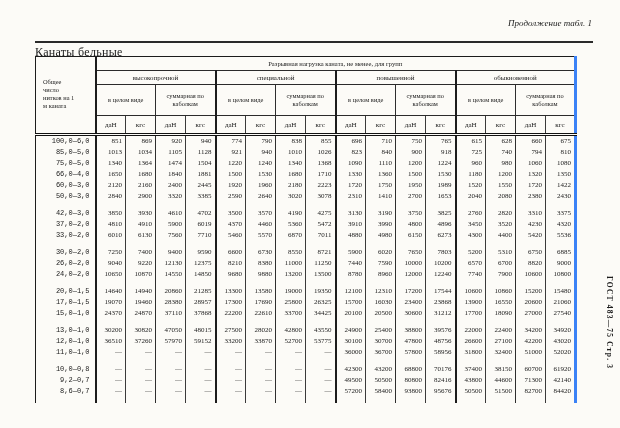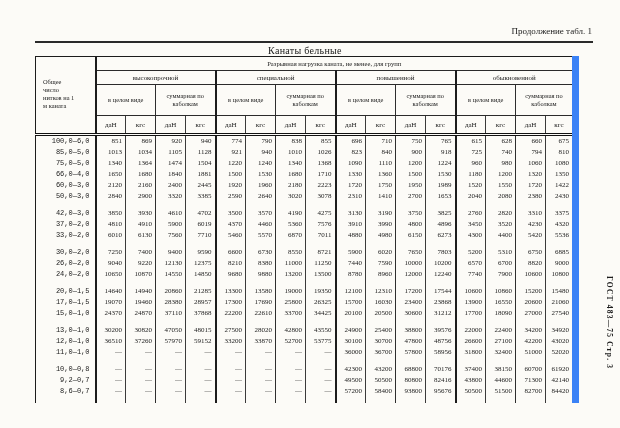--- a/index.html
+++ b/index.html
@@ -1,22 +1,22 @@
 <!DOCTYPE html>
 <html><head>
 <meta charset="utf-8">
 <style>
   html,body{margin:0;padding:0;}
   .page{position:relative;width:620px;height:428px;background:#fcfbf7;color:#1b1b1b;
         font-family:"Liberation Serif","DejaVu Serif",serif;overflow:hidden;}
-  .continuation{position:absolute;top:26px;right:28px;font-size:9px;}
+  .continuation{position:absolute;top:18px;right:28px;font-style:italic;font-size:9px;}
   .top-rule{position:absolute;top:41px;left:35px;width:558px;height:2px;background:#2a2a2a;}
-  .tbl-title{position:absolute;top:45px;left:35px;width:540px;text-align:center;font-size:10px;letter-spacing:.3px;}
+  .tbl-title{position:absolute;top:45px;left:35px;width:540px;text-align:left;font-size:12px;letter-spacing:.3px;}
   .tbl-wrap{position:absolute;top:56px;left:35px;}
-  table{border-collapse:collapse;table-layout:fixed;border-left:1px solid #1c1c1c;border-right:7px solid #3b82f6;}
+  table{border-collapse:collapse;table-layout:fixed;border-left:1px solid #1c1c1c;border-right:3px solid #3b82f6;}
   th,td{padding:0;font-weight:normal;color:#1b1b1b;}
   thead th{border-top:1px solid #1c1c1c;text-align:center;vertical-align:middle;}
   .label-head{border-bottom:3px double #111;border-right:2px solid #1c1c1c;text-align:left;vertical-align:middle;}
   .label-head span{display:inline-block;width:32px;padding-left:7px;font-size:6.4px;line-height:1.3;}
   .load-head{border-bottom:1px solid #2b2b2b;height:13px;font-size:6.6px;}
   .group-head{border-bottom:1px solid #2b2b2b;height:13px;font-size:6.9px;}
   .sub-head{border-bottom:1px solid #2b2b2b;height:30px;font-size:6.4px;line-height:1.2;padding:0 2px;}
   .unit{border-bottom:3px double #111;height:17px;font-size:7px;}
   .gb{border-left:2px solid #1c1c1c;}
   .pb{border-left:1px solid #2e2e2e;}
@@ -250,21 +250,21 @@
           </tr>
           <tr>
             <td class="row-label">37,0—2,0</td>
             <td class="val gb">4810</td>
             <td class="val uc">4910</td>
             <td class="val pb">5900</td>
             <td class="val uc">6019</td>
             <td class="val gb">4370</td>
             <td class="val uc">4460</td>
             <td class="val pb">5360</td>
-            <td class="val uc">7576</td>
+            <td class="val uc">5472</td>
             <td class="val gb">3910</td>
             <td class="val uc">3990</td>
             <td class="val pb">4800</td>
             <td class="val uc">4896</td>
             <td class="val gb">3450</td>
             <td class="val uc">3520</td>
             <td class="val pb">4230</td>
             <td class="val uc">4320</td>
           </tr>
           <tr>

